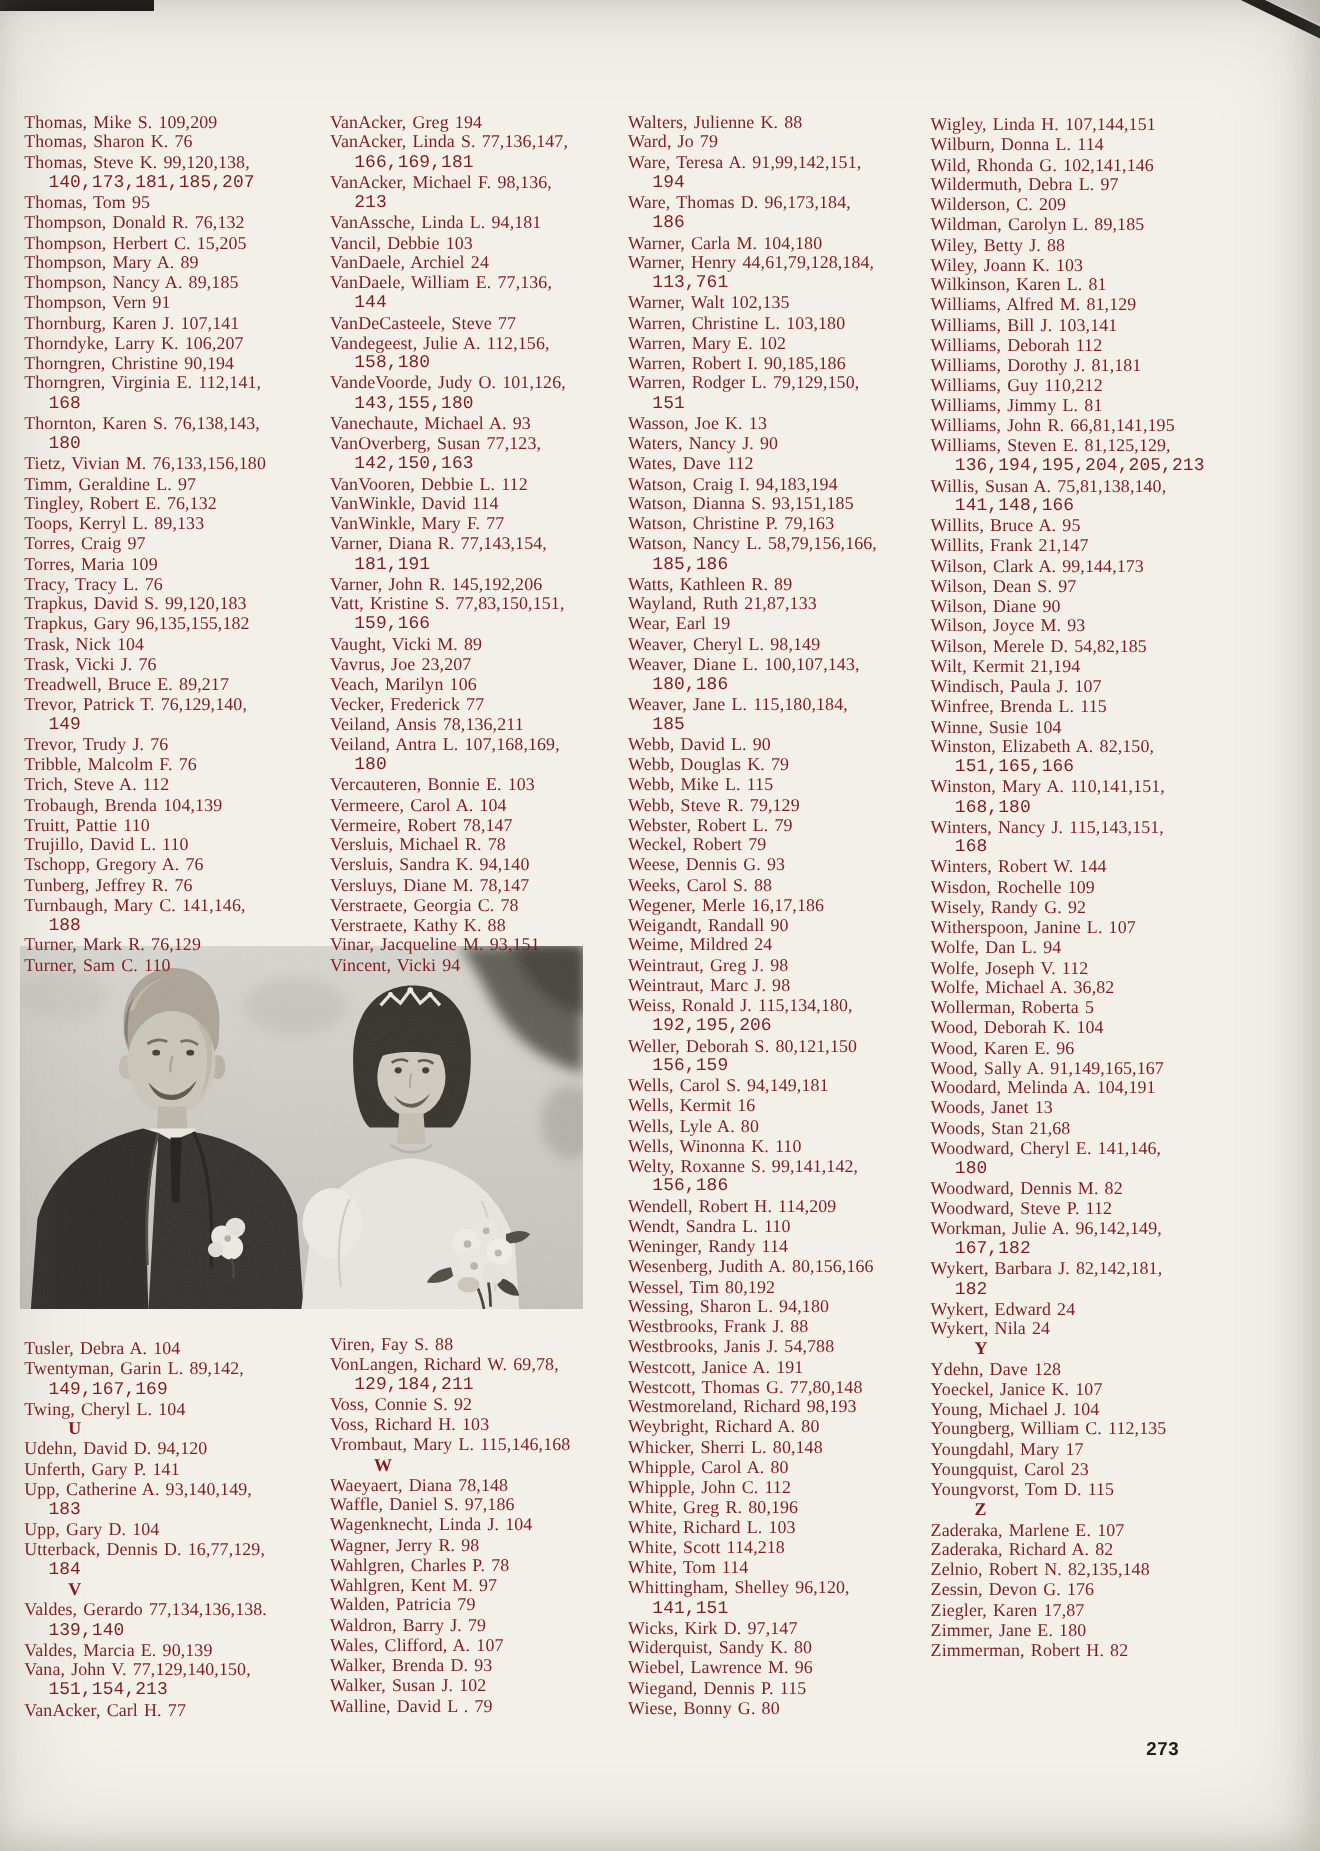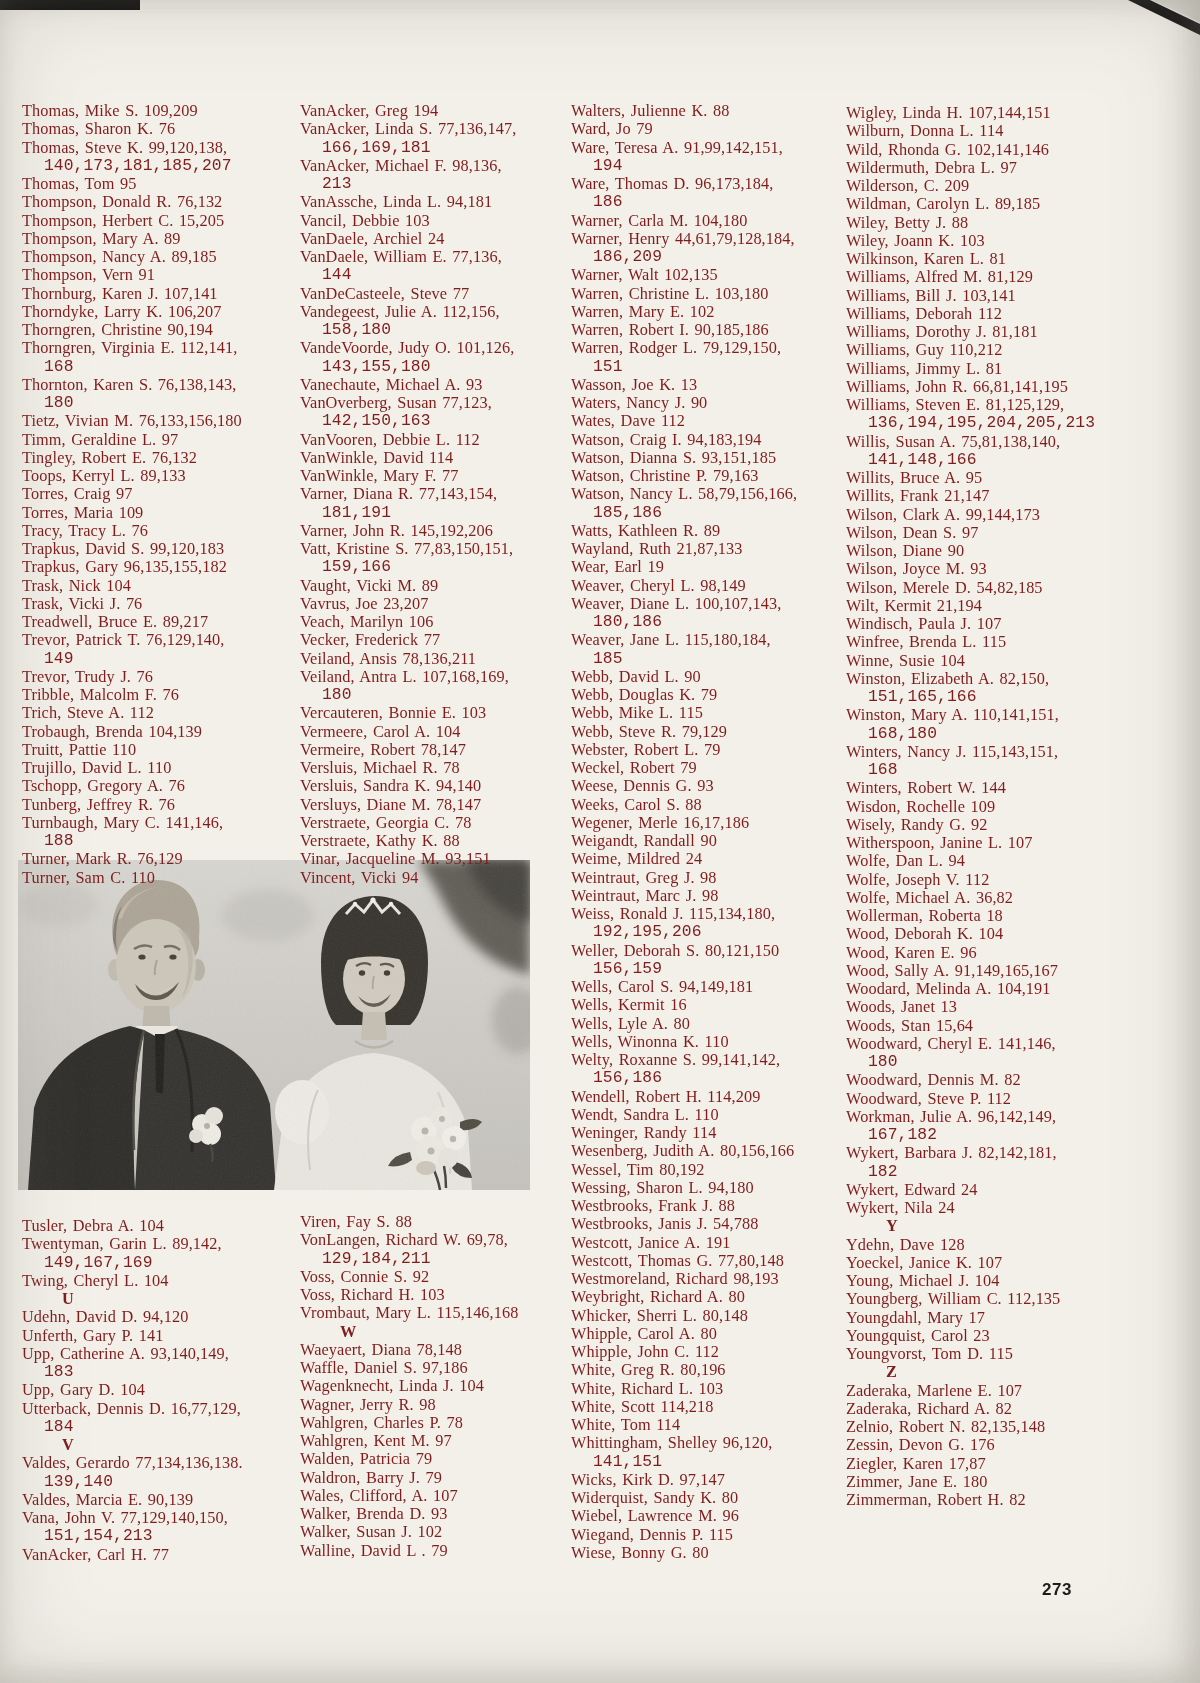--- a/index.html
+++ b/index.html
@@ -136,21 +136,21 @@
 
 <div class="col" style="left:571px; top:102px; width:256px">
     <div class="line">Walters, Julienne K. 88</div>
     <div class="line">Ward, Jo 79</div>
     <div class="line">Ware, Teresa A. 91,99,142,151,</div>
     <div class="line cont">194</div>
     <div class="line">Ware, Thomas D. 96,173,184,</div>
     <div class="line cont">186</div>
     <div class="line">Warner, Carla M. 104,180</div>
     <div class="line">Warner, Henry 44,61,79,128,184,</div>
-    <div class="line cont">186,209</div>
+    <div class="line cont">113,761</div>
     <div class="line">Warner, Walt 102,135</div>
     <div class="line">Warren, Christine L. 103,180</div>
     <div class="line">Warren, Mary E. 102</div>
     <div class="line">Warren, Robert I. 90,185,186</div>
     <div class="line">Warren, Rodger L. 79,129,150,</div>
     <div class="line cont">151</div>
     <div class="line">Wasson, Joe K. 13</div>
     <div class="line">Waters, Nancy J. 90</div>
     <div class="line">Wates, Dave 112</div>
     <div class="line">Watson, Craig I. 94,183,194</div>
@@ -255,27 +255,27 @@
     <div class="line cont">168,180</div>
     <div class="line">Winters, Nancy J. 115,143,151,</div>
     <div class="line cont">168</div>
     <div class="line">Winters, Robert W. 144</div>
     <div class="line">Wisdon, Rochelle 109</div>
     <div class="line">Wisely, Randy G. 92</div>
     <div class="line">Witherspoon, Janine L. 107</div>
     <div class="line">Wolfe, Dan L. 94</div>
     <div class="line">Wolfe, Joseph V. 112</div>
     <div class="line">Wolfe, Michael A. 36,82</div>
-    <div class="line">Wollerman, Roberta 18</div>
+    <div class="line">Wollerman, Roberta 5</div>
     <div class="line">Wood, Deborah K. 104</div>
     <div class="line">Wood, Karen E. 96</div>
     <div class="line">Wood, Sally A. 91,149,165,167</div>
     <div class="line">Woodard, Melinda A. 104,191</div>
     <div class="line">Woods, Janet 13</div>
-    <div class="line">Woods, Stan 15,64</div>
+    <div class="line">Woods, Stan 21,68</div>
     <div class="line">Woodward, Cheryl E. 141,146,</div>
     <div class="line cont">180</div>
     <div class="line">Woodward, Dennis M. 82</div>
     <div class="line">Woodward, Steve P. 112</div>
     <div class="line">Workman, Julie A. 96,142,149,</div>
     <div class="line cont">167,182</div>
     <div class="line">Wykert, Barbara J. 82,142,181,</div>
     <div class="line cont">182</div>
     <div class="line">Wykert, Edward 24</div>
     <div class="line">Wykert, Nila 24</div>

